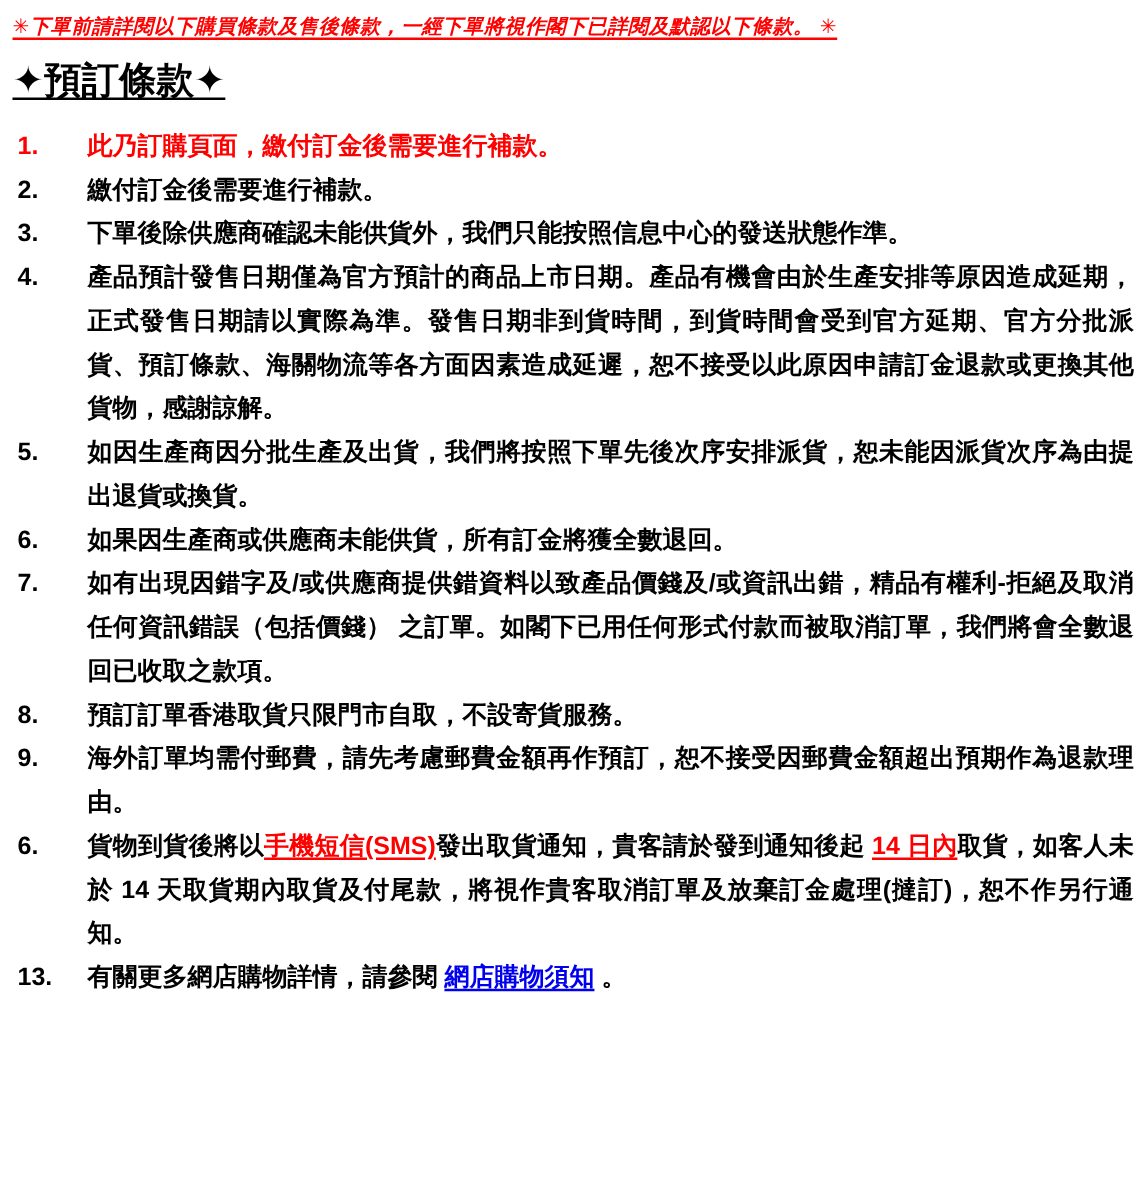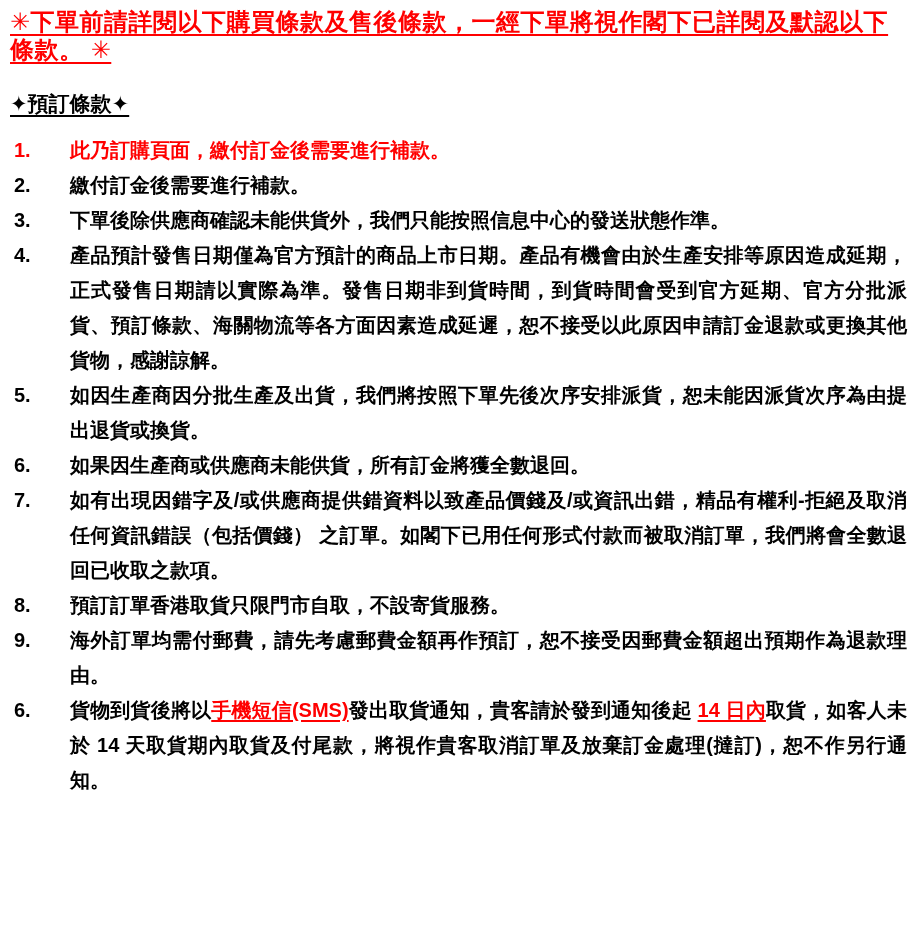--- a/index.html
+++ b/index.html
@@ -14,32 +14,33 @@
     width:913px;height:948px;
     background:var(--bg);
     color:var(--ink);
     font-family:"Liberation Sans","DejaVu Sans",sans-serif;
     font-weight:700;
     overflow:hidden;
   }
   .page{width:913px;height:948px;}
   .notice{
     margin:8px 10px 0 10px;
-    font-size:24px;
+    font-size:16px;
     line-height:28px;
     color:var(--red);
     text-decoration:underline;
     text-decoration-thickness:2px;
     text-underline-offset:4px;
     letter-spacing:.5px;
+    font-style:italic;
   }
   .section-title{
     display:inline-block;
-    margin:26px 0 0 10px;
-    font-size:21px;
+    margin:8px 0 0 10px;
+    font-size:30px;
     color:var(--ink);
     text-decoration:underline;
     text-decoration-thickness:2px;
     text-underline-offset:4px;
   }
   .terms{
     margin:15px 6px 0 14px;
   }
   .term{
     display:flex;
@@ -113,14 +114,18 @@
         <span class="text"><span>預訂訂單香港取貨只限門市自取，不設寄貨服務。</span></span>
       </div>
       <div class="term">
         <span class="num">9.</span>
         <span class="text"><span>海外訂單均需付郵費，請先考慮郵費金額再作預訂，恕不接受因郵費金額超出預期作為退款理由。</span></span>
       </div>
       <div class="term">
         <span class="num">6.</span>
         <span class="text"><span>貨物到貨後將以</span><span class="seg-red">手機短信(SMS)</span><span>發出取貨通知，貴客請於發到通知後起 </span><span class="seg-red">14 日內</span><span>取貨，如客人未於 14 天取貨期內取貨及付尾款，將視作貴客取消訂單及放棄訂金處理(撻訂)，恕不作另行通知。</span></span>
       </div>
+      <div class="term">
+        <span class="num">13.</span>
+        <span class="text"><span>有關更多網店購物詳情，請參閱 </span><a class="seg-link" href="#">網店購物須知</a><span> 。</span></span>
+      </div>
     </div>
 </div>
 
 </body></html>

